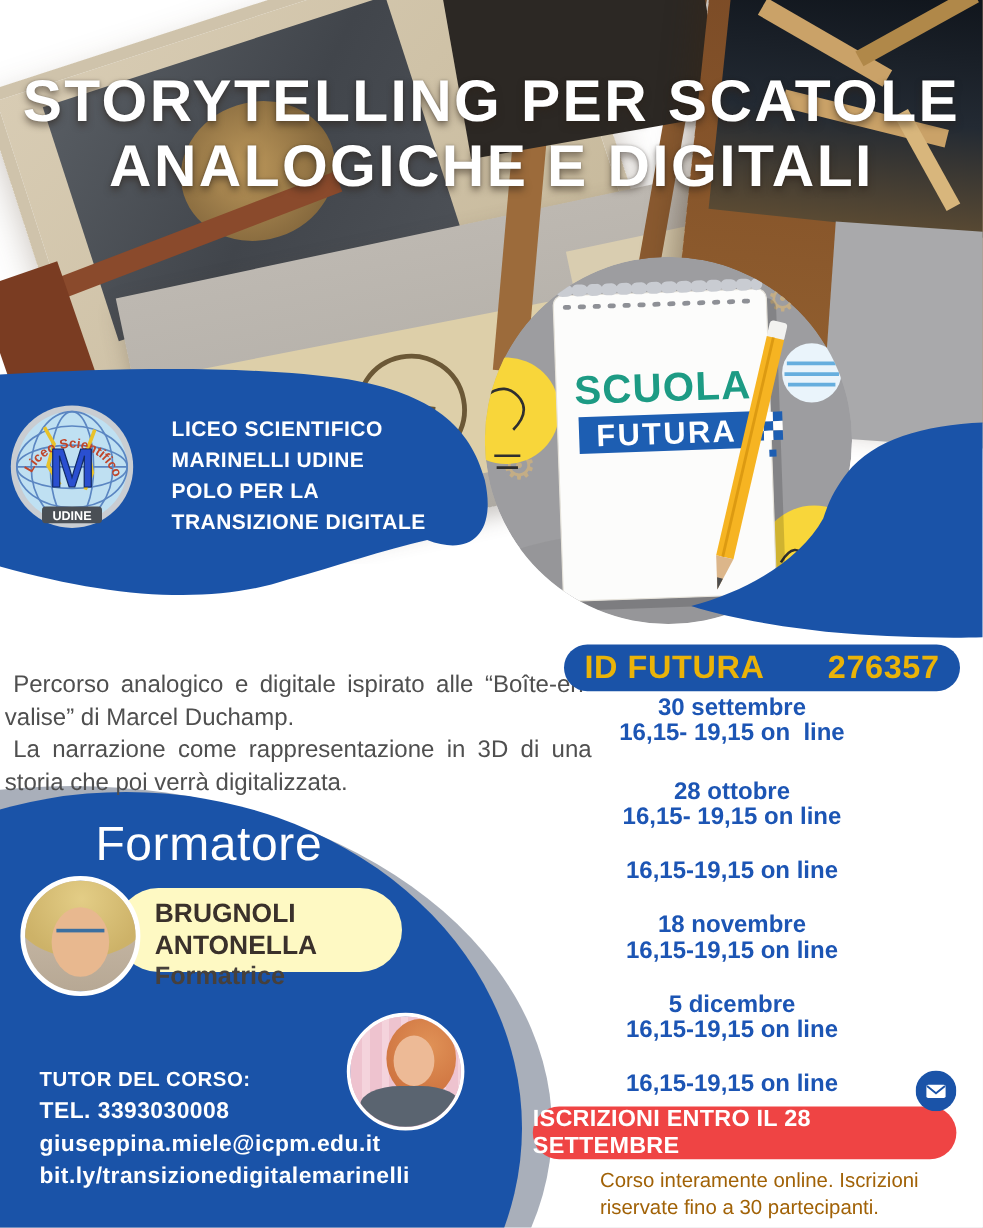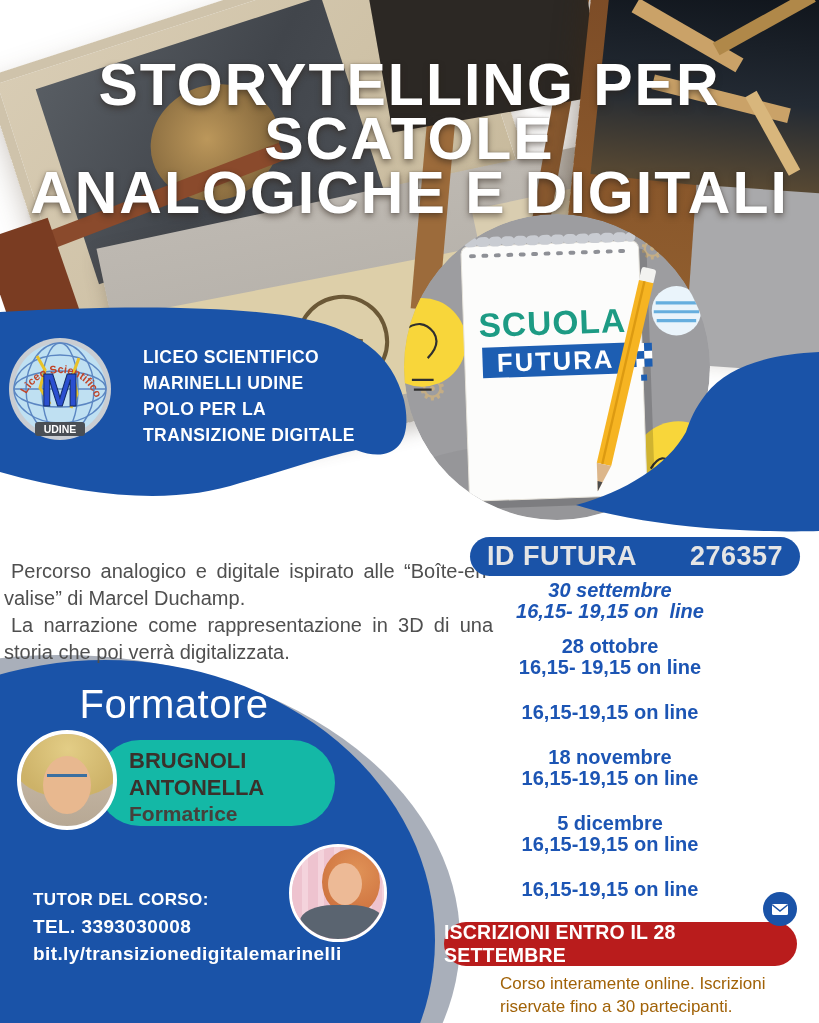--- a/index.html
+++ b/index.html
@@ -36,83 +36,83 @@
     background:linear-gradient(180deg,#10151c,#232a33 55%,#5a4a33);}
   .stick{position:absolute;background:#caa268;}
   .s1{left:40px;top:60px;width:120px;height:16px;transform:rotate(24deg);}
   .s2{left:120px;top:40px;width:110px;height:14px;transform:rotate(-35deg);background:#b08849;}
   .s3{left:70px;top:120px;width:140px;height:15px;transform:rotate(8deg);}
   .s4{left:150px;top:150px;width:90px;height:13px;transform:rotate(55deg);background:#d8b67c;}
   .gray-surface{left:690px;top:190px;width:160px;height:180px;transform:rotate(4deg);background:#a9a9ab;}
 
   
   #title{left:0;top:58px;width:819px;text-align:center;z-index:5;color:#fff;
-    font-weight:700;font-size:59px;line-height:54px;letter-spacing:2px;
+    font-weight:700;font-size:49px;line-height:54px;letter-spacing:2px;
     text-shadow:0 3px 6px rgba(45,35,25,.55),0 0 2px rgba(0,0,0,.3);}
 
   
   #shapes{left:0;top:0;width:819px;height:560px;z-index:7;pointer-events:none;}
 
   
   #band-logo{left:7px;top:336px;width:106px;height:106px;z-index:8;}
   #band-text{left:143px;top:344px;z-index:8;color:#fff;font-weight:700;font-size:17.5px;
     line-height:26px;letter-spacing:.4px;}
 
   
   #scuola-circle{left:404px;top:214px;width:306px;height:306px;z-index:6;border-radius:50%;overflow:hidden;}
 
   
   #id-pill{left:470px;top:537px;width:330px;height:39px;background:#1a53a8;border-radius:20px;
     z-index:8;display:flex;align-items:center;justify-content:space-between;padding:0 17px;
-    box-sizing:border-box;color:#e5e5e5;font-weight:700;font-size:27px;letter-spacing:.5px;}
+    box-sizing:border-box;color:#eab308;font-weight:700;font-size:27px;letter-spacing:.5px;}
 
   
   #descr{left:4px;top:558px;width:489px;z-index:4;color:#4f4f4f;font-size:20px;line-height:27px;
     text-align:justify;}
   #descr p{margin:0;text-indent:7px;}
 
   
   #schedule{left:460px;top:580px;width:300px;z-index:8;text-align:center;color:#1c55b4;
     font-weight:700;font-size:20px;line-height:21px;}
   .sched-row{margin-bottom:24px;}
-  .sched-row:nth-child(1){margin-bottom:14px;font-style:italic;}
+  .sched-row:nth-child(1){margin-bottom:28px;}
   .sched-time{white-space:pre-wrap;}
 
   
   #gray-arc{left:-340px;top:655px;width:800px;height:570px;border-radius:50%;background:#a9afba;z-index:2;}
   #blue-ellipse{left:-225px;top:660px;width:660px;height:560px;border-radius:50%;background:#1a53a8;z-index:3;}
   #formatore-title{left:44px;top:682px;width:260px;text-align:center;z-index:5;color:#fff;
     font-size:40px;font-weight:400;letter-spacing:.5px;}
   #trainer-photo{left:17px;top:730px;width:92px;height:92px;border-radius:50%;border:4px solid #fff;
     z-index:6;overflow:hidden;background:linear-gradient(180deg,#cdbfae,#b7a894);}
   .hair{position:absolute;left:-8px;top:-6px;width:110px;height:70px;border-radius:50%;
     background:radial-gradient(circle at 50% 30%,#e3cd86,#cdb268 70%);}
   .face{position:absolute;left:22px;top:22px;width:48px;height:58px;border-radius:50%;background:#e8b88f;}
   .glasses{position:absolute;left:26px;top:40px;width:40px;height:10px;
     border-top:3px solid #3b6fa0;}
-  #trainer-pill{left:97px;top:740px;width:238px;height:86px;background:#14b8a6;border-radius:43px;
+  #trainer-pill{left:97px;top:740px;width:238px;height:70px;background:#fef9c3;border-radius:43px;
     z-index:5;box-sizing:border-box;padding:7px 0 0 32px;}
   .trainer-name{font-weight:700;font-size:22px;line-height:27px;color:#3a312b;}
   .trainer-role{font-weight:700;font-size:21px;line-height:26px;color:#46403c;}
 
   #tutor-block{left:33px;top:862px;z-index:6;color:#fff;margin-top:24px;}
   .tutor-line{font-weight:700;font-size:18px;line-height:27px;letter-spacing:.4px;}
   .tutor-gold{color:#d9a44e;}
   .tutor-mono{font-size:19px;}
   #tutor-photo{left:289px;top:844px;width:92px;height:92px;border-radius:50%;border:3px solid #fff;
     z-index:6;overflow:hidden;background:linear-gradient(180deg,#eec3cf,#e6b2c2);}
   .curtain{position:absolute;left:0;top:0;width:100%;height:100%;
     background:repeating-linear-gradient(90deg,#eec3cf 0 10px,#f4d3dc 10px 16px);}
   .t-hair{position:absolute;left:30px;top:2px;width:58px;height:66px;border-radius:50%;
     background:radial-gradient(circle at 60% 35%,#e09257,#cf7440 75%);}
   .t-face{position:absolute;left:36px;top:16px;width:34px;height:42px;border-radius:50%;background:#edba96;}
   .t-top{position:absolute;left:8px;top:58px;width:84px;height:40px;border-radius:40% 40% 0 0;background:#5a6470;}
 
   
-  #enroll-pill{left:444px;top:922px;width:353px;height:44px;background:#b91c1c;border-radius:23px;
+  #enroll-pill{left:444px;top:922px;width:353px;height:44px;background:#ef4444;border-radius:23px;
     z-index:9;display:flex;align-items:center;justify-content:center;color:#fff;
     font-weight:700;font-size:19.5px;letter-spacing:.2px;}
   #enroll-note{left:500px;top:972px;width:295px;z-index:9;color:#a16207;font-size:17px;line-height:23px;}
   #mail-btn{left:763px;top:892px;width:34px;height:34px;z-index:9;cursor:pointer;}
 </style>
 </head>
 <body>
 
 <div id="hero" class="abs">
   <div class="ph panel-left"></div>
@@ -269,20 +269,21 @@
 </div>
 <div id="trainer-pill" class="abs">
   <div class="trainer-name">BRUGNOLI</div>
   <div class="trainer-name">ANTONELLA</div>
   <div class="trainer-role">Formatrice</div>
 </div>
 
 <div id="tutor-block" class="abs">
   <div class="tutor-line" style="font-size:17px">TUTOR DEL CORSO:</div>
   <div class="tutor-line tutor-mono">TEL. 3393030008</div>
+  <div class="tutor-line tutor-mono" style="cursor:pointer">giuseppina.miele@icpm.edu.it</div>
   <div class="tutor-line tutor-mono" style="cursor:pointer">bit.ly/transizionedigitalemarinelli</div>
 </div>
 
 <div id="tutor-photo" class="abs">
   <div class="curtain"></div>
   <div class="t-hair"></div>
   <div class="t-face"></div>
   <div class="t-top"></div>
 </div>
 

